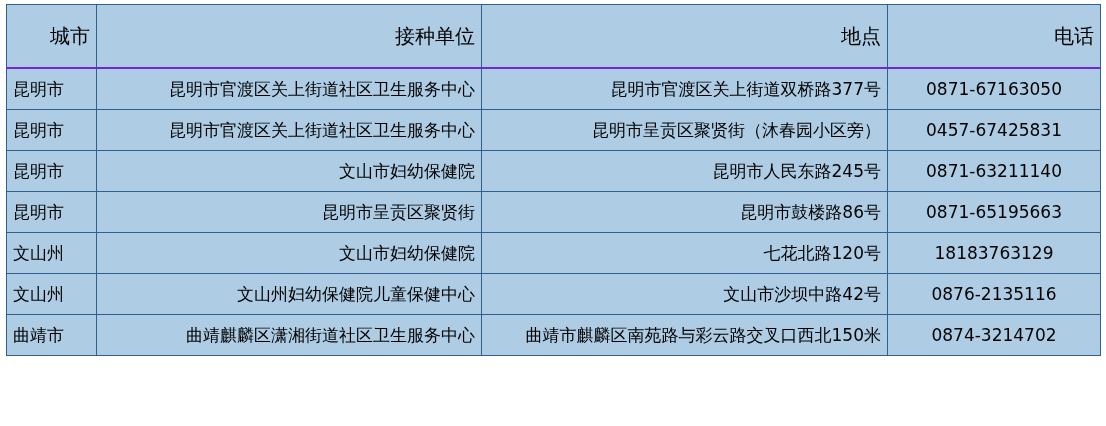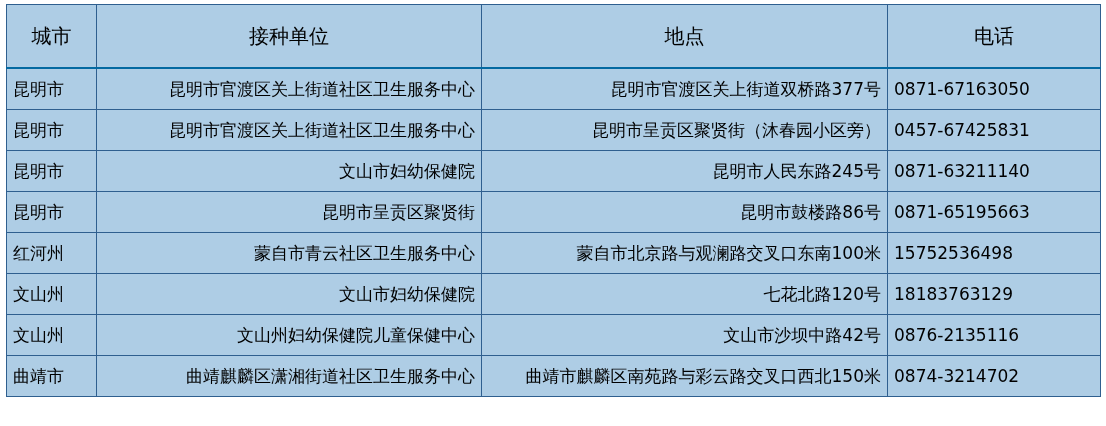--- a/index.html
+++ b/index.html
@@ -41,30 +41,31 @@
     padding: 5px 6px;
     vertical-align: middle;
     white-space: nowrap;
     overflow: hidden;
     text-overflow: clip;
   }
   table.vaccine-table thead th {
     height: 52px;
     font-weight: normal;
     font-size: 20px;
-    text-align: center;
-    border-bottom: 2px solid #0369a1;
+    text-align: right;
+    border-bottom: 2px solid #6d28d9;
   }
   table.vaccine-table tbody td {
     height: 30px;
   }
   td.city, td.unit, td.place {
     text-align: right;
   }
   td.phone {
+    text-align: center;
     font-size: 16px;
   }
   td.city {
     text-align: left;
     padding-left: 7px;
   }
 </style>
 </head>
 <body>
 
@@ -103,26 +104,20 @@
         <td class="place">昆明市人民东路245号</td>
         <td class="phone">0871-63211140</td>
       </tr>
       <tr>
         <td class="city">昆明市</td>
         <td class="unit">昆明市呈贡区聚贤街</td>
         <td class="place">昆明市鼓楼路86号</td>
         <td class="phone">0871-65195663</td>
       </tr>
       <tr>
-        <td class="city">红河州</td>
-        <td class="unit">蒙自市青云社区卫生服务中心</td>
-        <td class="place">蒙自市北京路与观澜路交叉口东南100米</td>
-        <td class="phone">15752536498</td>
-      </tr>
-      <tr>
         <td class="city">文山州</td>
         <td class="unit">文山市妇幼保健院</td>
         <td class="place">七花北路120号</td>
         <td class="phone">18183763129</td>
       </tr>
       <tr>
         <td class="city">文山州</td>
         <td class="unit">文山州妇幼保健院儿童保健中心</td>
         <td class="place">文山市沙坝中路42号</td>
         <td class="phone">0876-2135116</td>

